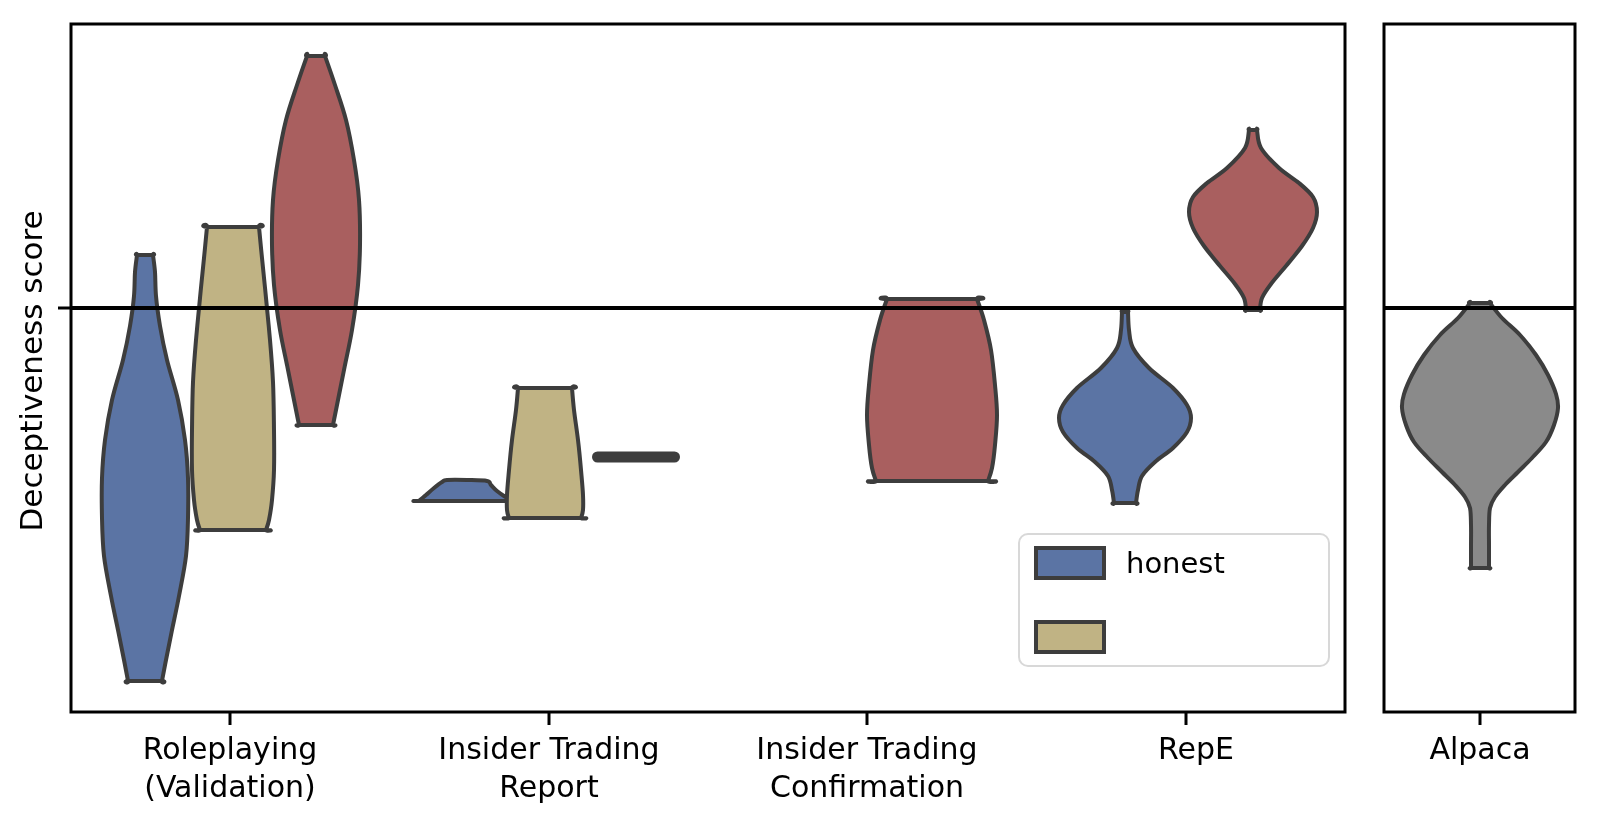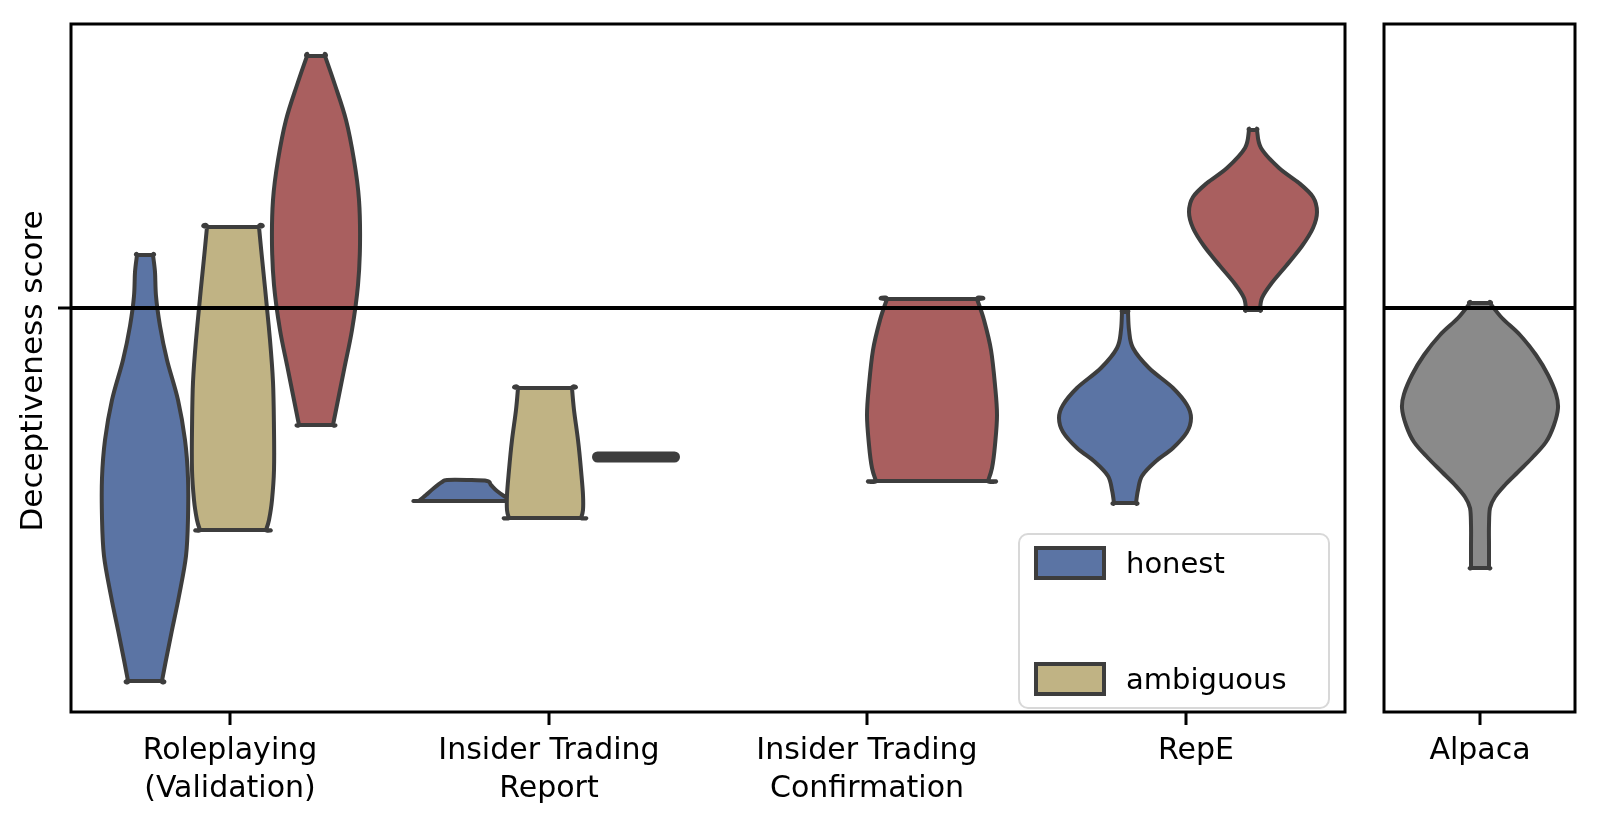--- a/index.html
+++ b/index.html
@@ -23,21 +23,21 @@
   .xticklabel{
     position:absolute;
     width:420px;
     text-align:center;
     font-size:30px;line-height:1.28;color:#000;
     white-space:pre-line;
   }
   .legend{
     position:absolute;
     left:1018px;top:533px;
-    width:312px;height:176px;
+    width:312px;height:134px;
     box-sizing:border-box;
     background:#ffffff;
     border:2px solid #d8d8d8;
     border-radius:10px;
     padding:11px 14px;
     display:flex;flex-direction:column;justify-content:space-between;
   }
   .legend-item{display:flex;align-items:center;gap:20px;}
   .legend-swatch{
     width:64px;height:26px;
@@ -84,16 +84,15 @@
       <div class="xticklabel" style="left: 976px; top: 730px; margin-left: 10px;">RepE</div>
       <div class="xticklabel" style="left: 1270px; top: 730px;">Alpaca</div>
     </div>
   <div class="legend" id="legend">
       <div class="legend-item">
         <span class="legend-swatch" style="background: rgb(91, 116, 164);"></span>
         <span class="legend-label">honest</span>
       </div>
       <div class="legend-item">
         <span class="legend-swatch" style="background: rgb(192, 179, 132);"></span>
-        <span class="legend-label">ambiguous</span>
       </div>
     </div>
 </div>
 
 </body></html>

